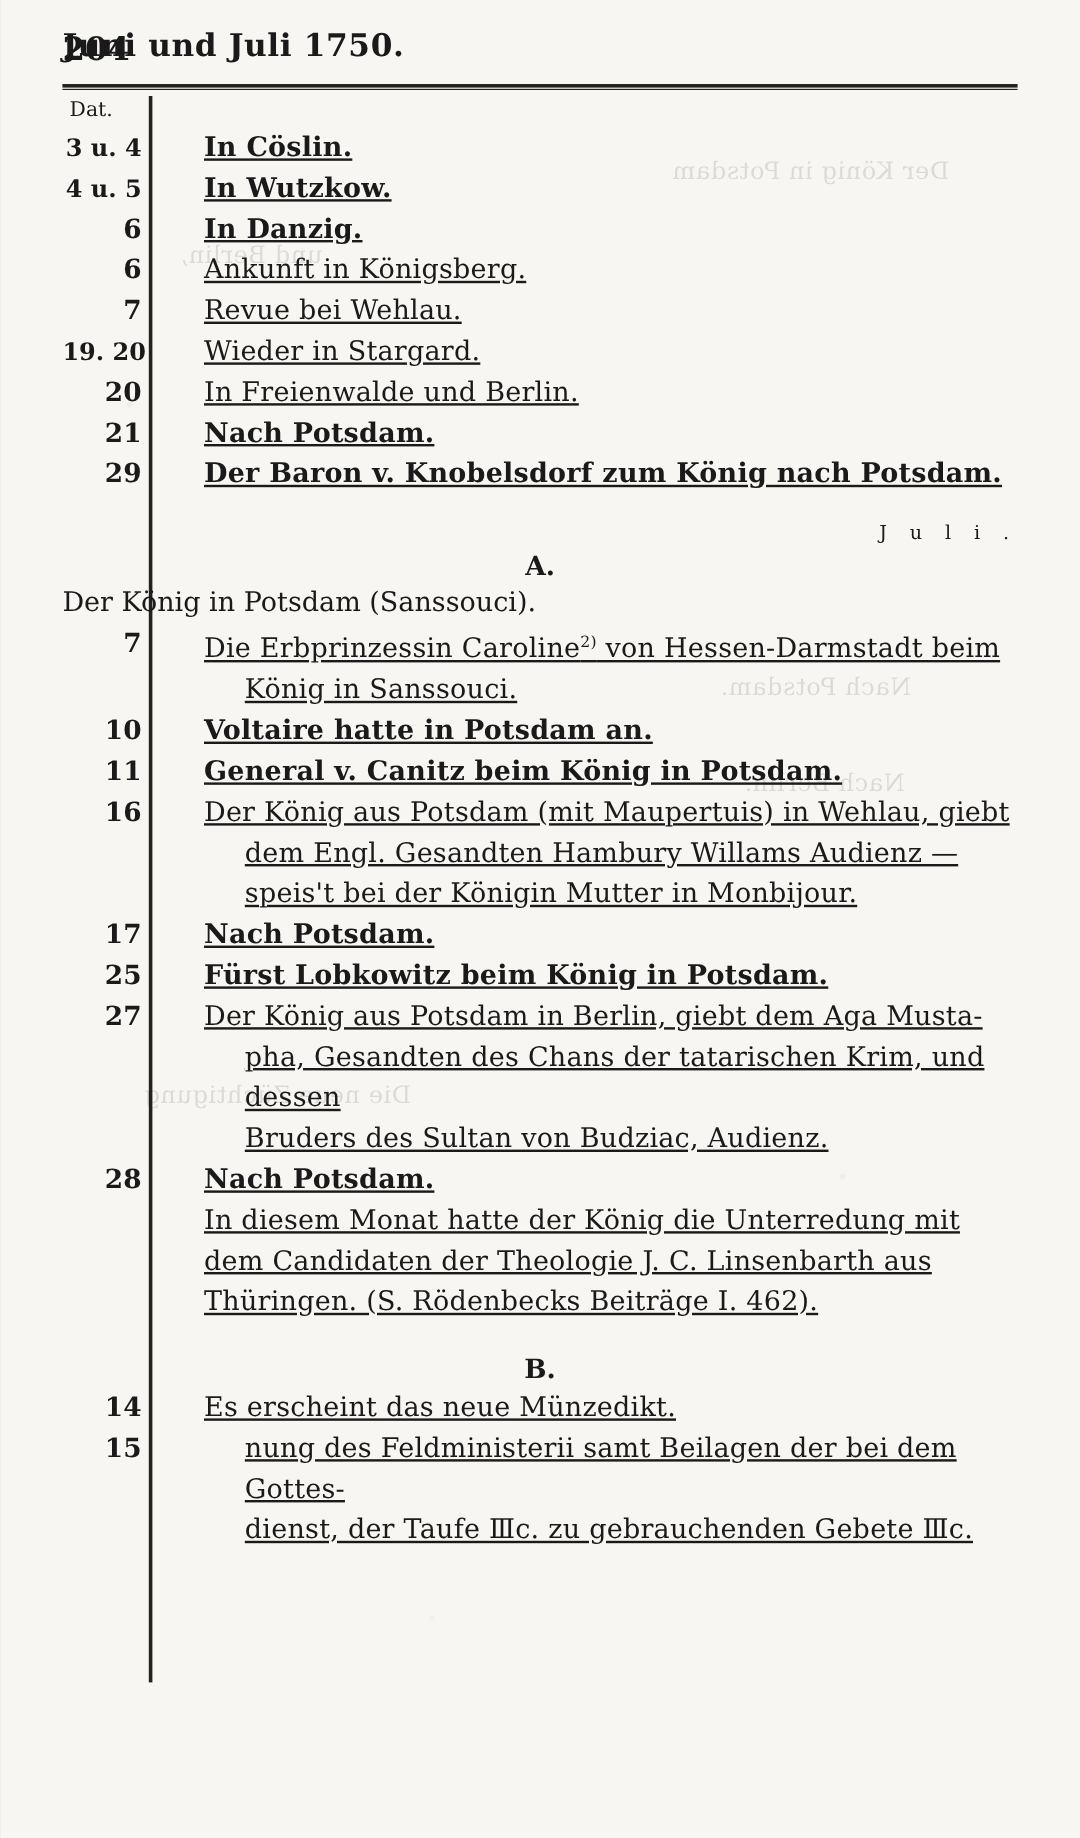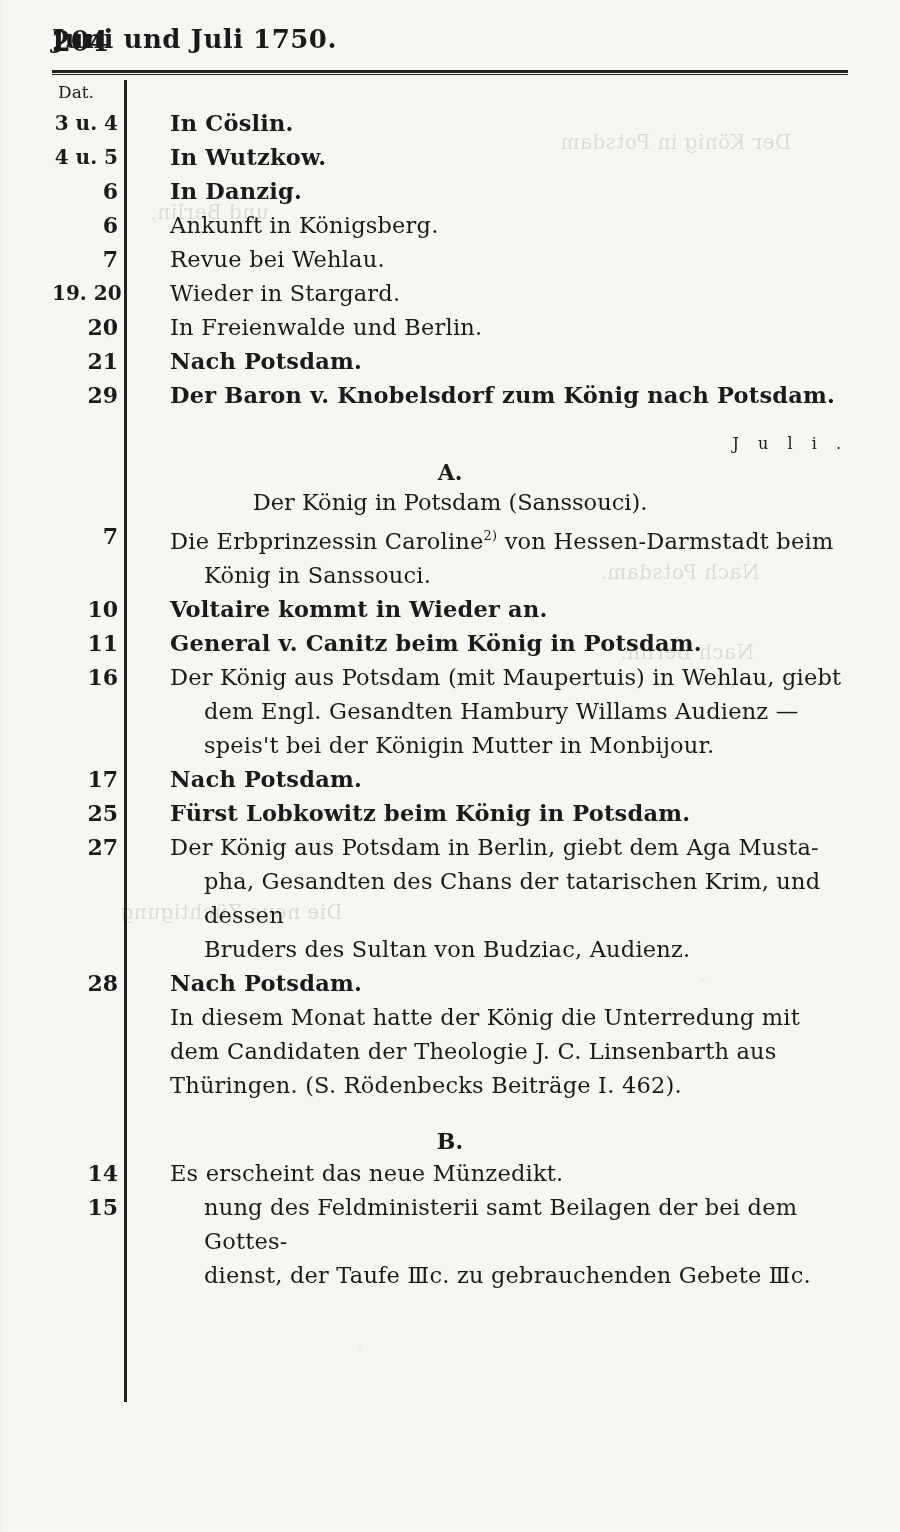--- a/index.html
+++ b/index.html
@@ -136,41 +136,41 @@
     white-space: nowrap;
   }
   .date.small { font-size: 20px; }
   .entry {
     flex: 1;
     padding-left: 28px;
     font-size: 22.5px;
     line-height: 34px;
     font-family: "DejaVu Serif", serif;
     letter-spacing: 0.2px;
+    text-decoration: underline;
   }
   .entry.bold { font-weight: bold; }
   .entry .ind { display: block; padding-left: 34px; }
   .entry sup { font-size: 13px; vertical-align: super; }
 
   .section-head {
     text-align: right;
     font-size: 16px;
     font-weight: normal;
     letter-spacing: 7px;
     padding: 10px 0 2px 0;
   }
   .subsection {
     text-align: center;
     font-size: 22px;
     font-weight: bold;
     padding: 4px 0 2px 0;
     font-family: "DejaVu Serif", serif;
   }
   .centered-line {
-    text-align: center;
     font-size: 22.5px;
     padding: 2px 0 4px 0;
     font-family: "DejaVu Serif", serif;
   }
   .spacer-sm { height: 12px; }
   .spacer-md { height: 22px; }
 </style>
 </head>
 <body>
 
@@ -242,21 +242,21 @@
 
       <div class="row">
         <div class="date">7</div>
         <div class="entry">
           <span>Die Erbprinzessin Caroline</span><sup>2)</sup><span> von Hessen-Darmstadt beim</span>
           <span class="ind">König in Sanssouci.</span>
         </div>
       </div>
       <div class="row">
         <div class="date">10</div>
-        <div class="entry bold">Voltaire kommt in Wieder an.</div>
+        <div class="entry bold">Voltaire hatte in Potsdam an.</div>
       </div>
       <div class="row">
         <div class="date">11</div>
         <div class="entry bold">General v. Canitz beim König in Potsdam.</div>
       </div>
       <div class="row">
         <div class="date">16</div>
         <div class="entry">
           <span>Der König aus Potsdam (mit Maupertuis) in Wehlau, giebt</span>
           <span class="ind">dem Engl. Gesandten Hambury Willams Audienz —</span>

